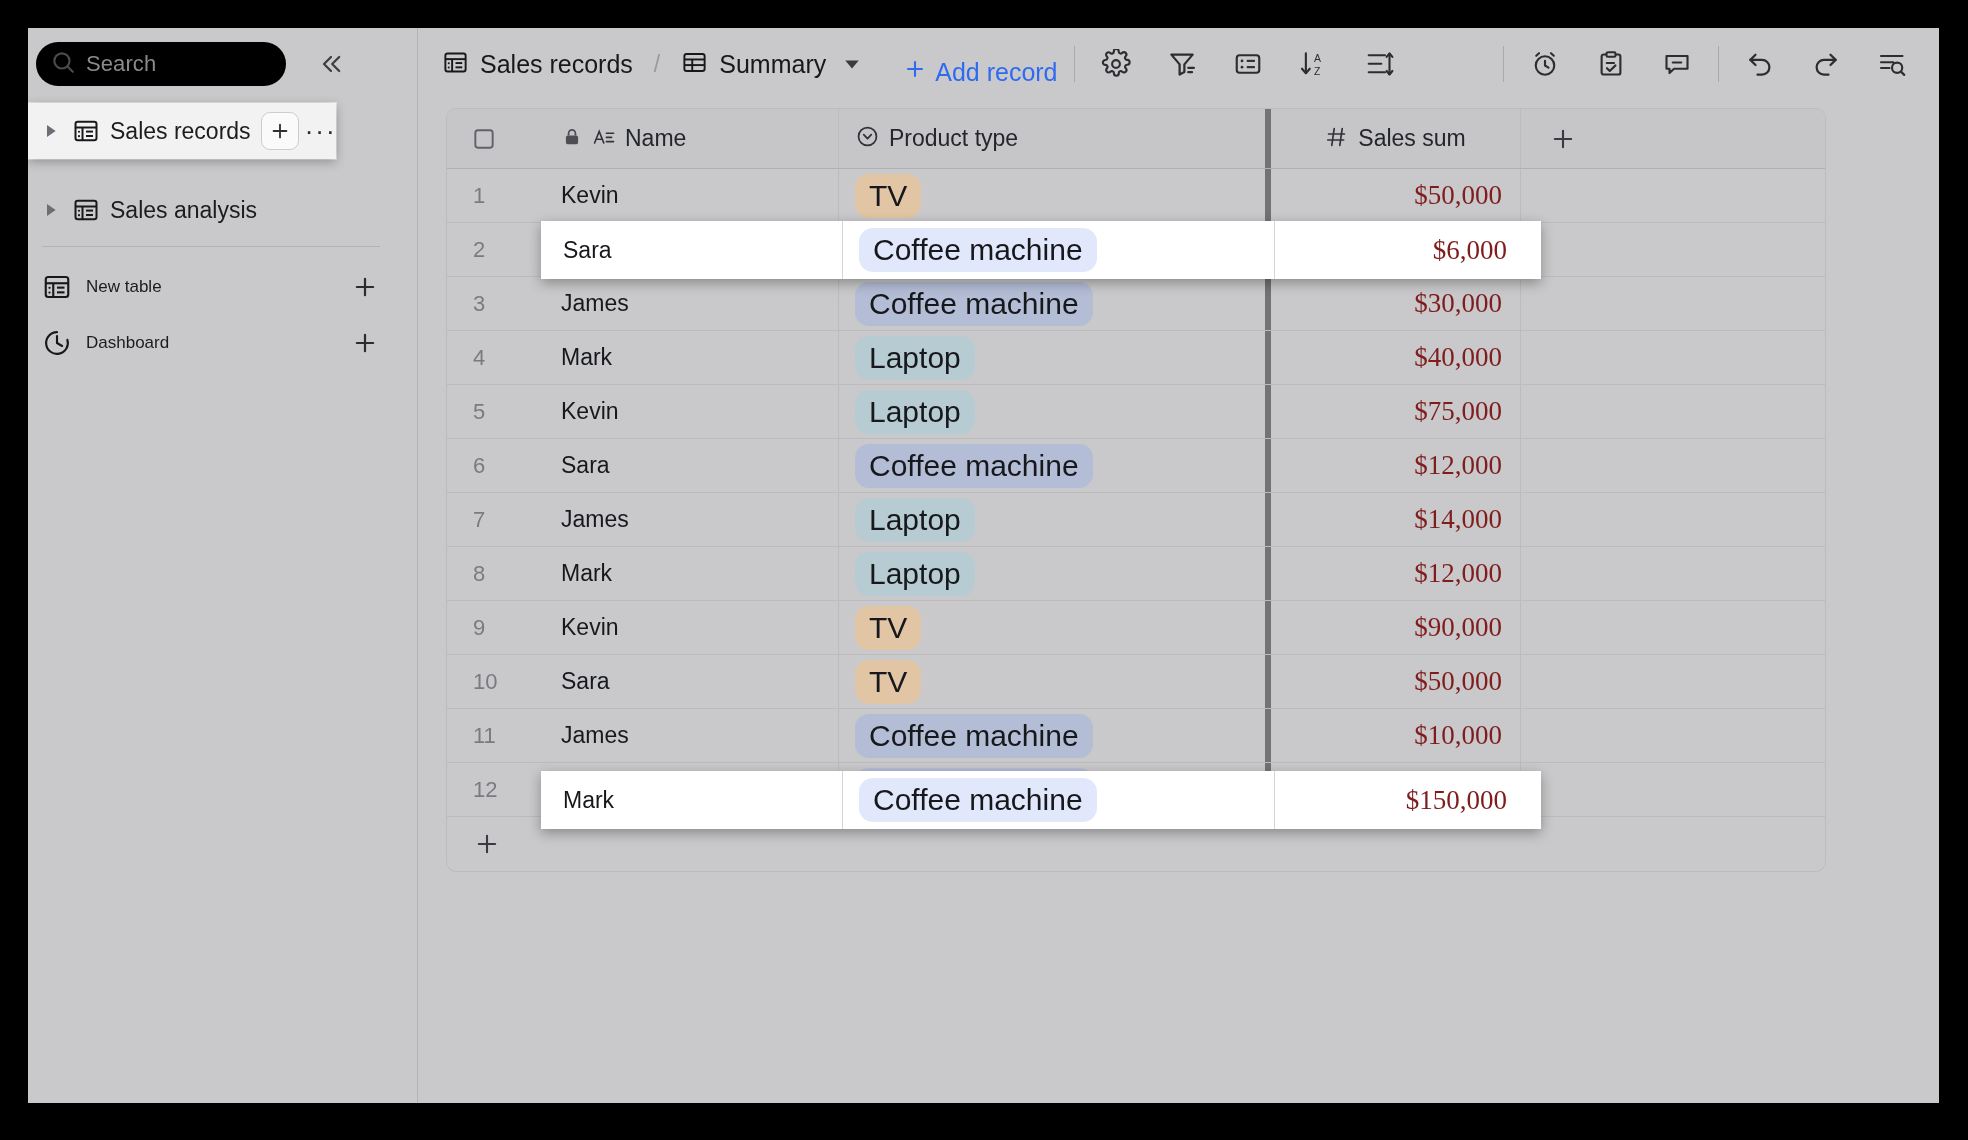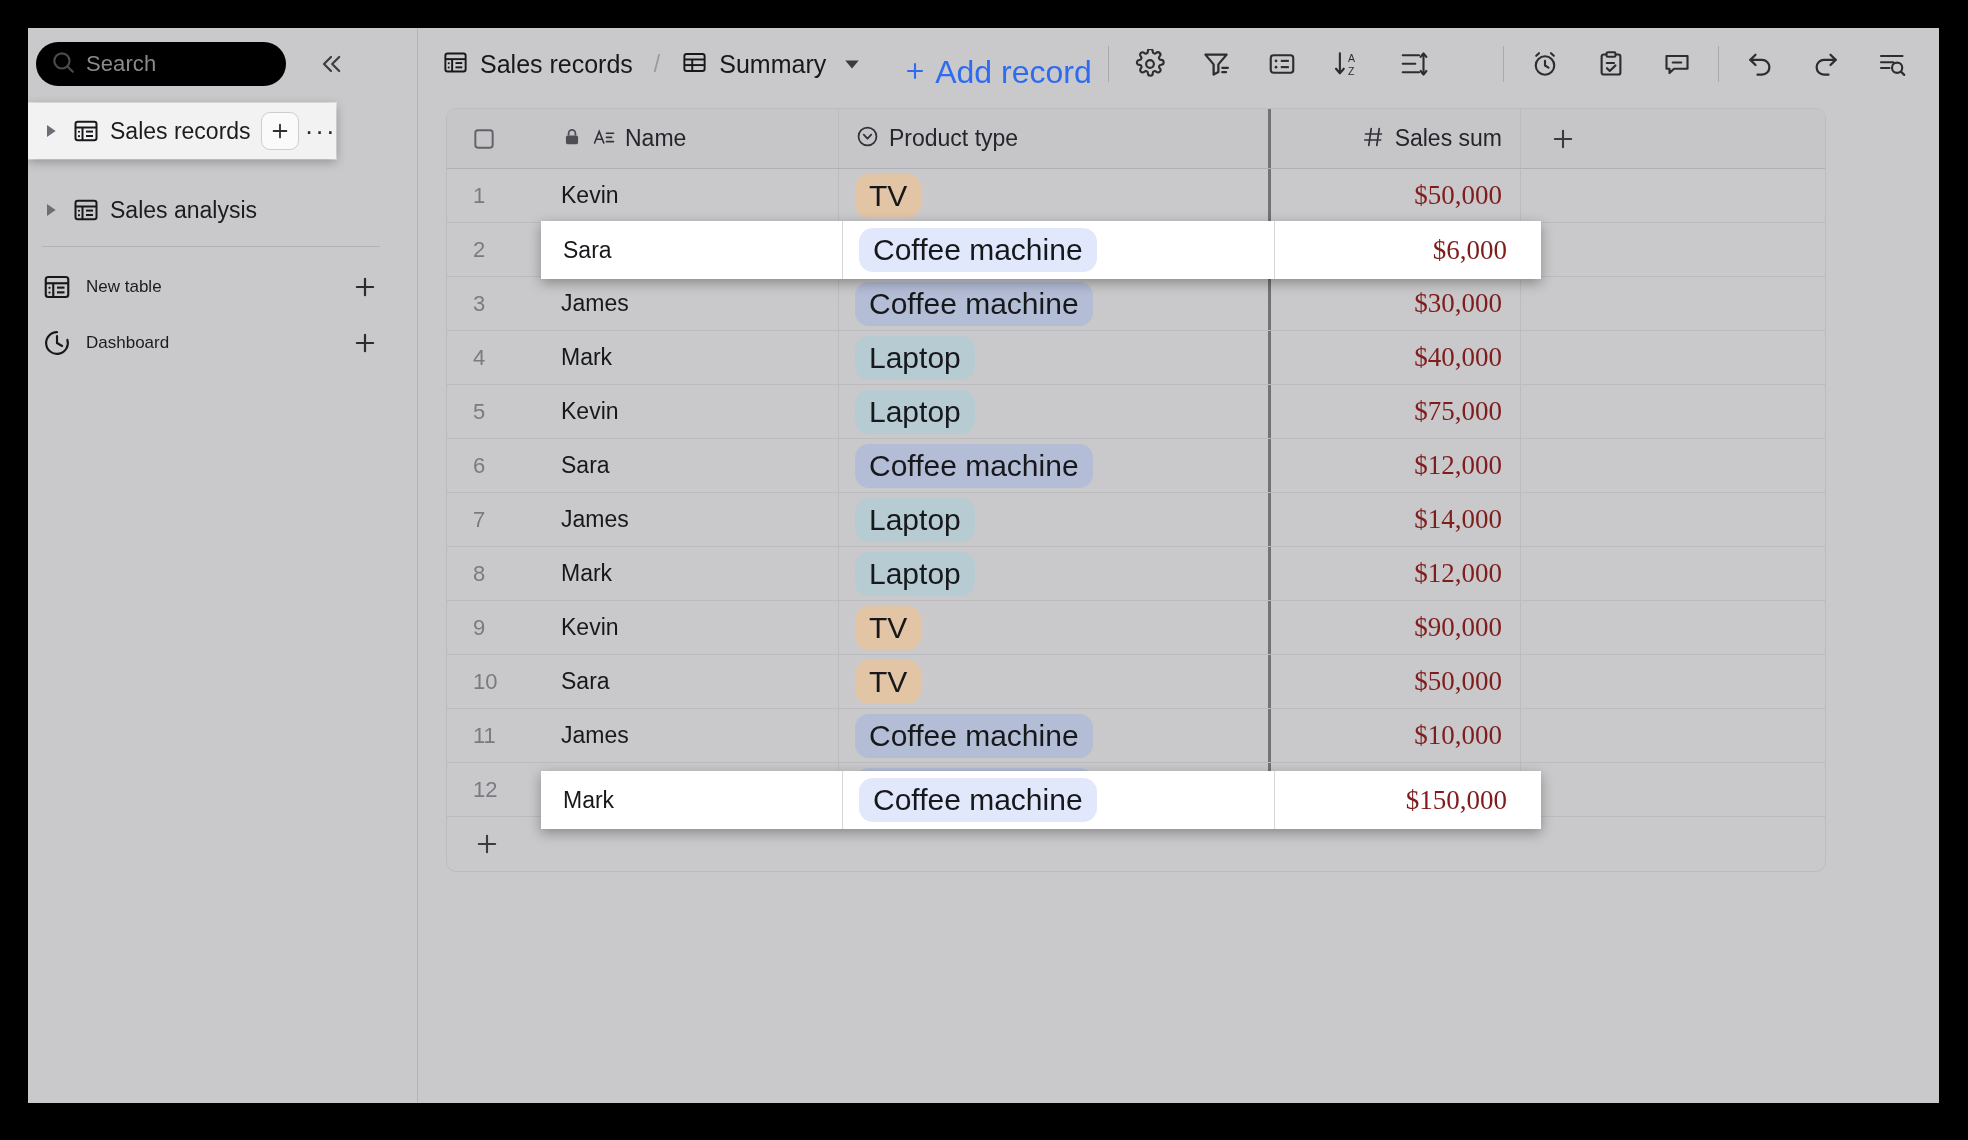--- a/index.html
+++ b/index.html
@@ -191,21 +191,21 @@
   .bc-item { display: flex; align-items: center; gap: 11px; cursor: pointer; }
   .bc-text { font-size: 25px; color: #16181c; white-space: nowrap; }
   .bc-sep { color: #9a9a9f; font-size: 23px; margin: 0 9px; }
 
   #add-record-btn {
     display: flex;
     align-items: center;
     gap: 8px;
     margin-left: 42px;
     color: #2f6bf0;
-    font-size: 32px;
+    font-size: 25px;
     cursor: pointer;
     white-space: nowrap;
     margin-top: 16px;
   }
 
   .tb-sep {
     width: 1px;
     height: 36px;
     background: #a9a9ad;
     margin: 0 16px;
@@ -243,21 +243,21 @@
     display: flex;
     height: 54px;
     align-items: stretch;
     border-bottom: 1px solid #bcbcbf;
   }
 
   #header-row { height: 60px; background: #c6c6c9; border-bottom: 1px solid #b0b0b4; }
 
   .c-idx   { flex: 0 0 92px;  display: flex; align-items: center; padding-left: 26px; }
   .c-name  { flex: 0 0 300px; display: flex; align-items: center; padding-left: 22px; border-right: 1px solid #bcbcbf; }
-  .c-type  { flex: 0 0 432px; display: flex; align-items: center; padding-left: 16px; border-right: 3px solid #737373; }
+  .c-type  { flex: 0 0 432px; display: flex; align-items: center; padding-left: 16px; border-right: 6px solid #737373; }
   .c-sum   { flex: 0 0 250px; display: flex; align-items: center; justify-content: flex-end; padding-right: 18px; border-right: 1px solid #bcbcbf; }
   .c-plus  { flex: 1 1 auto;  display: flex; align-items: center; padding-left: 28px; cursor: pointer; }
 
   #header-row .c-idx { gap: 0; padding-left: 24px; }
 
   .hd-cell { display: flex; align-items: center; gap: 9px; cursor: pointer; }
   .hd-text { font-size: 23px; color: #24262b; white-space: nowrap; }
 
   .row-num { font-size: 22px; color: #7a7a80; }
   .cell-text { font-size: 23px; color: #16181c; }
@@ -598,21 +598,21 @@
           <span class="hd-cell">
             <span>
               <svg width="25" height="25" viewBox="0 0 24 24" fill="none" stroke="#32333a" stroke-width="1.7" stroke-linecap="round" stroke-linejoin="round">
                 <circle cx="12" cy="12" r="8.6"></circle>
                   <polyline points="8.4,10.2 12,14 15.6,10.2"></polyline>
               </svg>
             </span>
             <span class="hd-text">Product type</span>
           </span>
         </div>
-        <div class="c-sum" style="justify-content:flex-end;padding-left:18px;">
+        <div class="c-sum" style="justify-content:center;padding-left:18px;">
           <span class="hd-cell">
             <span>
               <svg width="24" height="24" viewBox="0 0 24 24" fill="none" stroke="#32333a" stroke-width="1.7" stroke-linecap="round">
                 <line x1="9.2" y1="3.6" x2="6.8" y2="20.4"></line>
                   <line x1="17.2" y1="3.6" x2="14.8" y2="20.4"></line>
                 <line x1="3.6" y1="9" x2="19.4" y2="9"></line>
                   <line x1="2.8" y1="15" x2="18.6" y2="15"></line>
               </svg>
             </span>
             <span class="hd-text">Sales sum</span>

